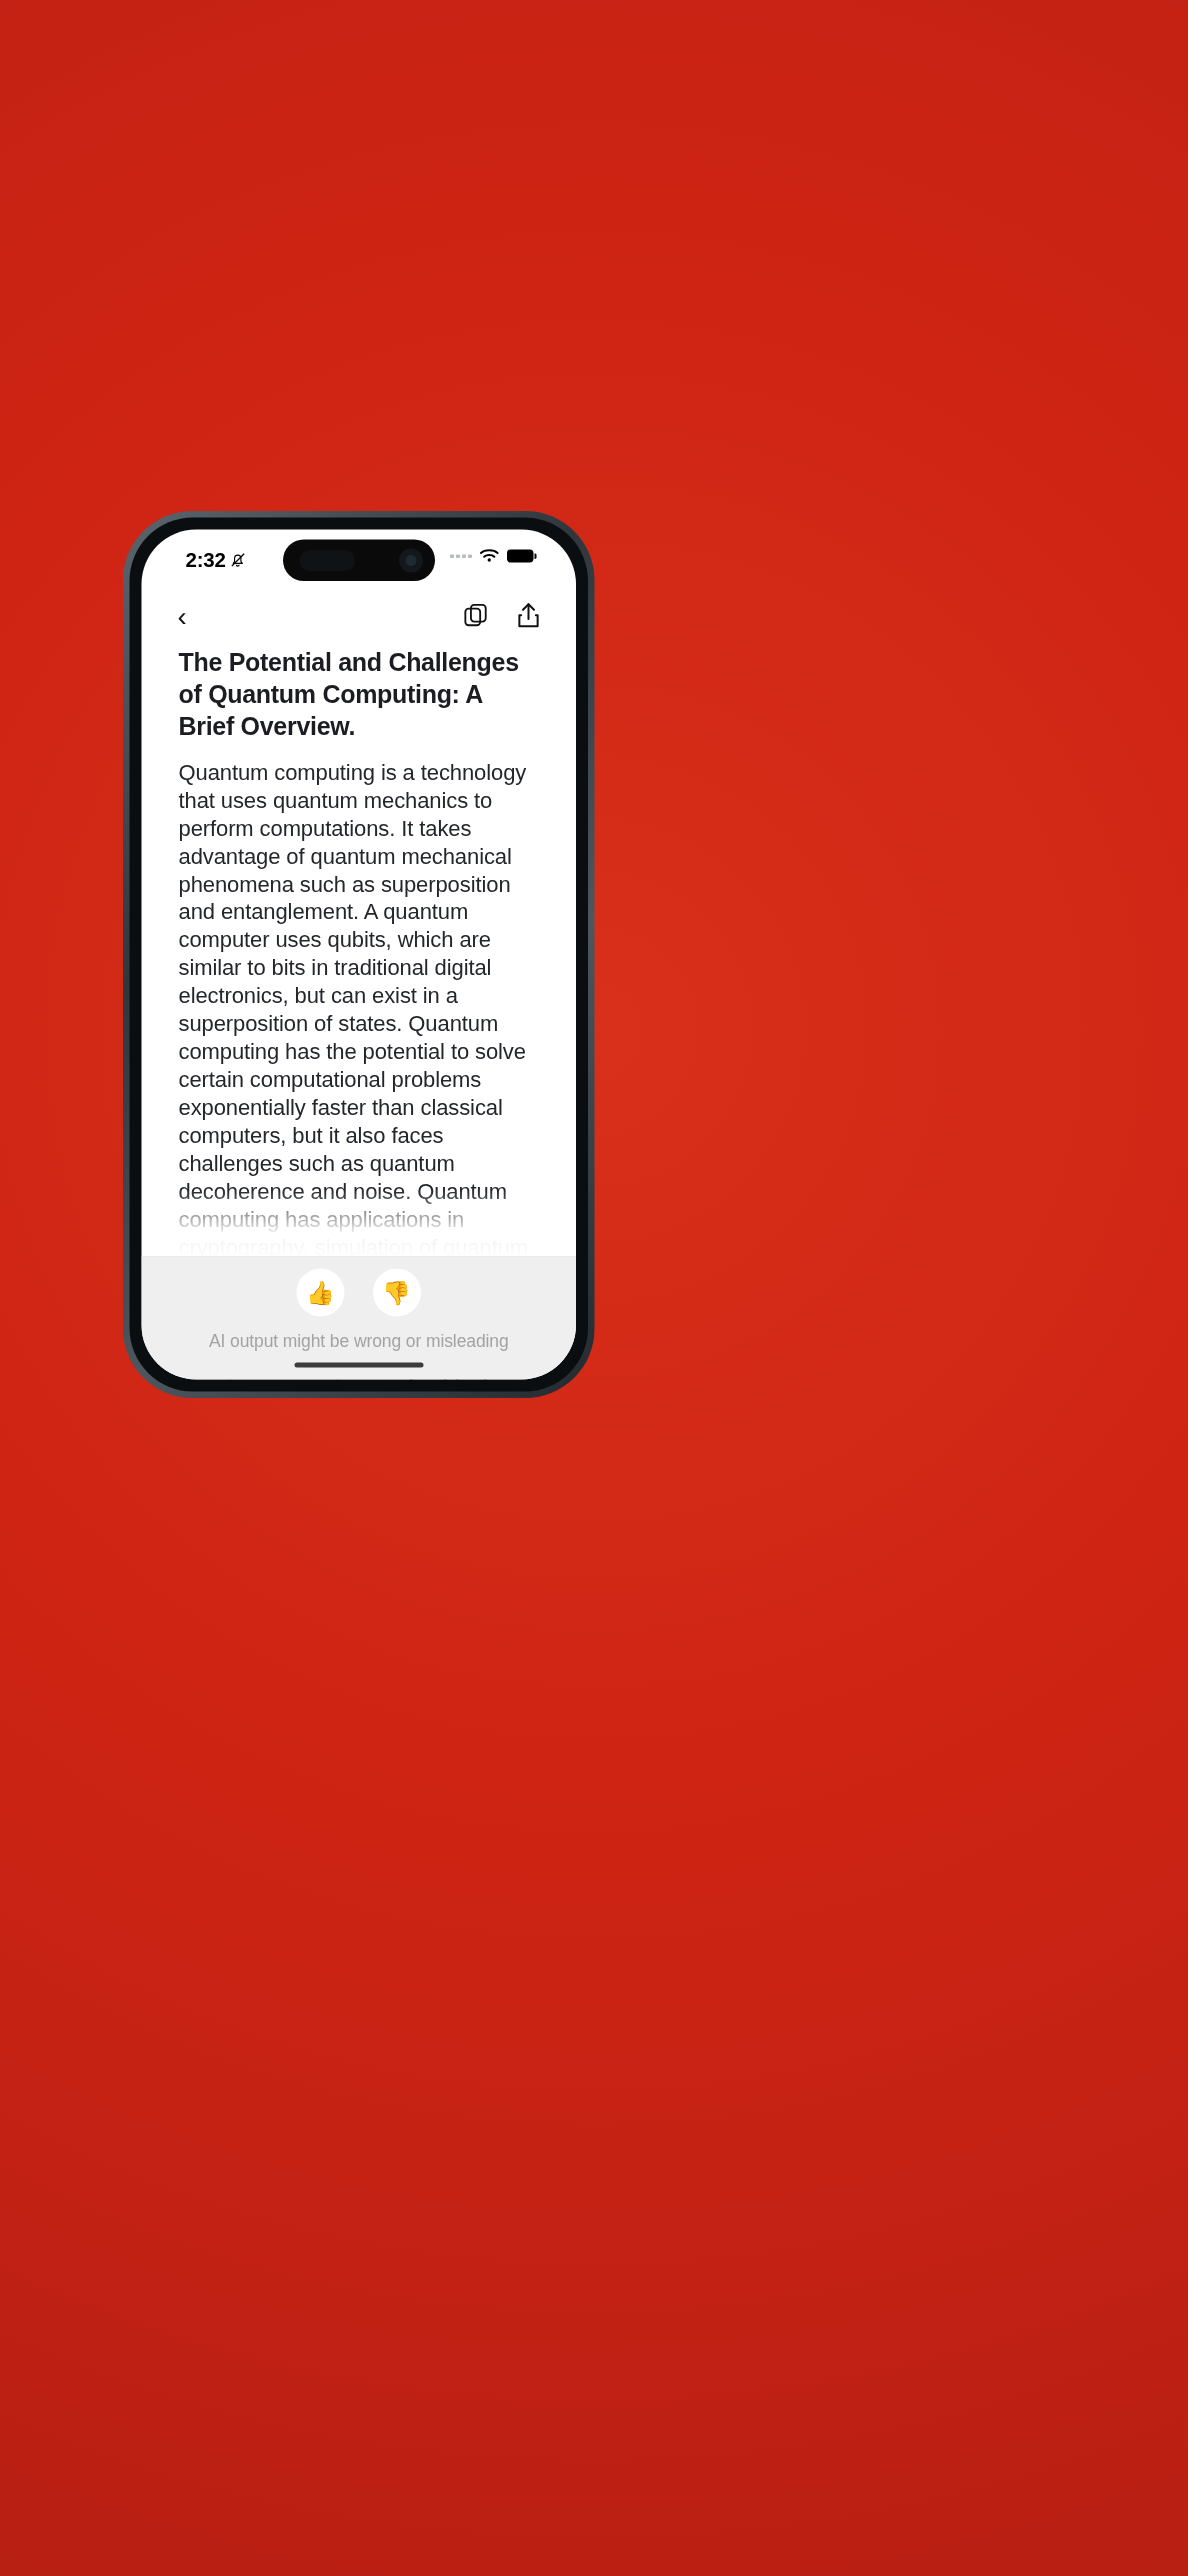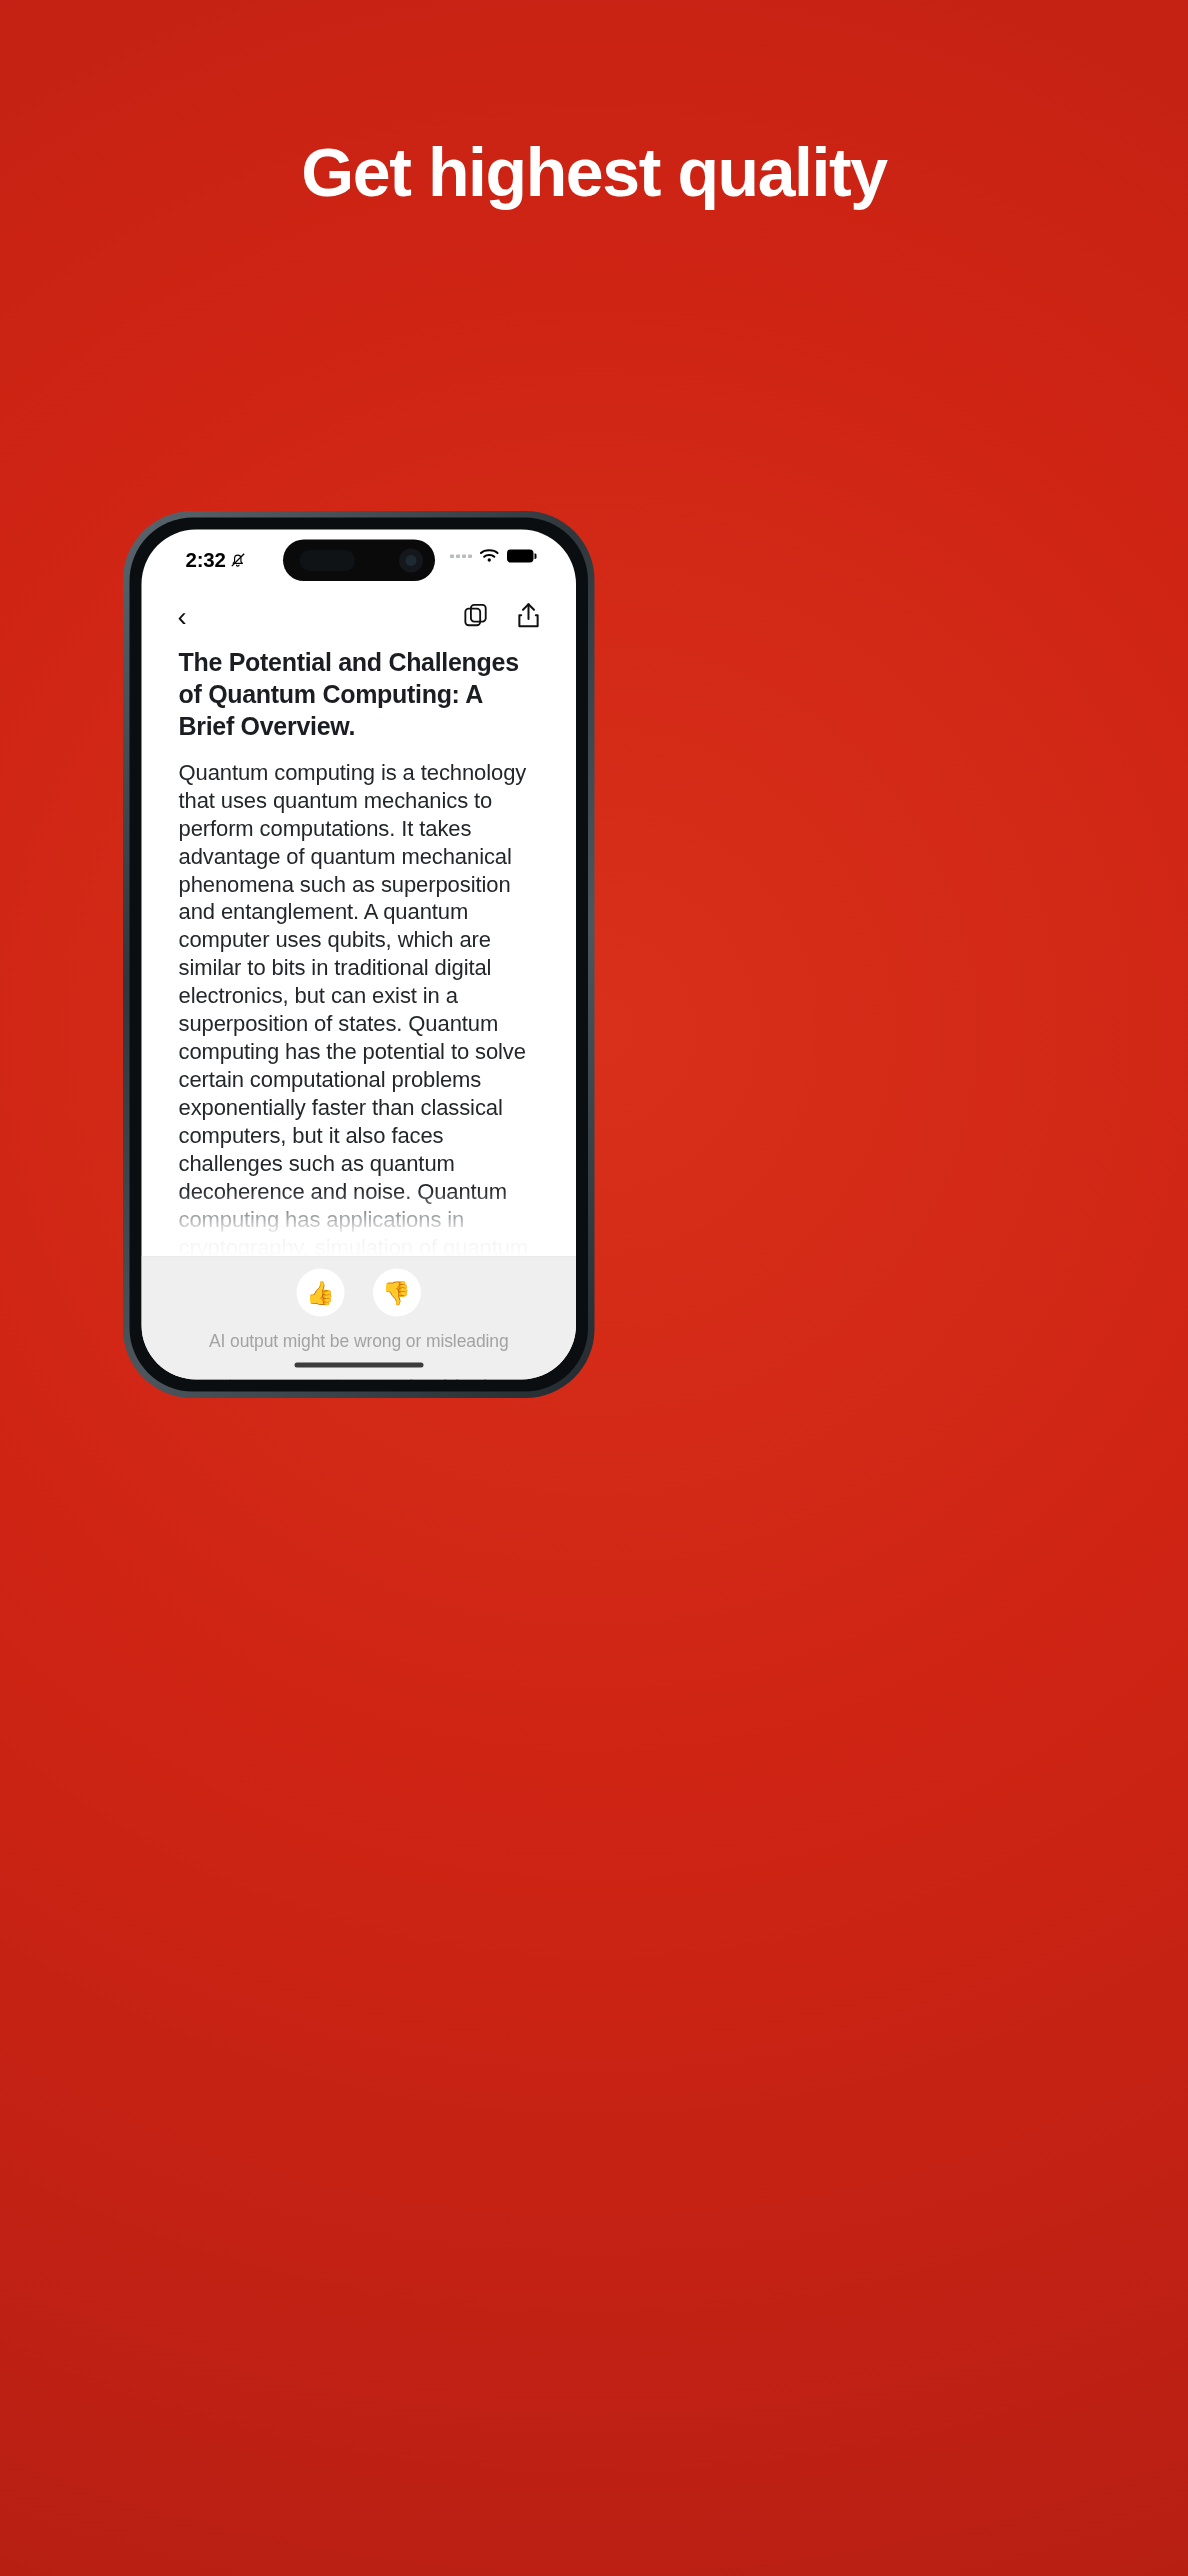--- a/index.html
+++ b/index.html
@@ -240,21 +240,20 @@
     width: 258px;
     height: 10px;
     border-radius: 5.5px;
     background: #3c3c3c;
   }
 </style>
 </head>
 <body>
 
 <div class="promo-headline">
-  <span class="line">Get highest quality</span>
 </div>
 
 <div class="phone">
   <div class="phone-frame">
     <div class="phone-bezel">
       <div class="screen">
 
         <div class="status-bar">
           <div class="status-left">
             <div class="status-time">2:32</div>

